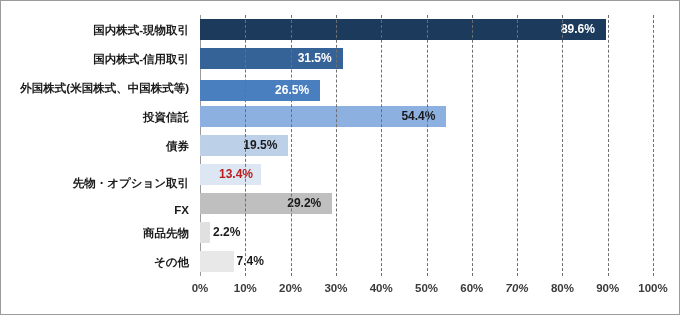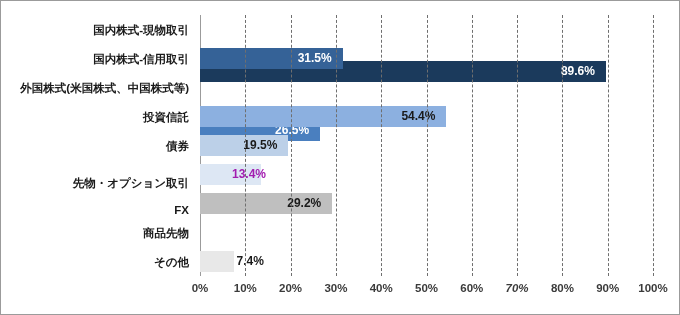--- a/index.html
+++ b/index.html
@@ -111,47 +111,51 @@
       <div class="cat-label" style="top: 137.5px;">債券</div>
       <div class="cat-label" style="top: 175px; text-align: center;">先物・オプション取引</div>
       <div class="cat-label" style="top: 202px;">FX</div>
       <div class="cat-label" style="top: 224.5px;">商品先物</div>
       <div class="cat-label" style="top: 253.5px;">その他</div>
     </div>
 
   <div class="axis-line"></div>
 
   <div class="plot">
-      <div class="bar-row" style="top: 4px; width: 453px; margin-top: 42px;">
+      <div class="bar-row" style="top: 4px; width: 453px;">
         <div class="bar" style="width: 405.888px; background: rgb(27, 58, 92);"></div>
         <div class="bar-value val-inside-light" style="color: rgb(255, 255, 255); left: 360.888px;">89.6%</div>
       </div>
       <div class="bar-row" style="top: 33px; width: 453px;">
         <div class="bar" style="width: 142.695px; background: rgb(53, 98, 151);"></div>
         <div class="bar-value val-inside-light" style="color: rgb(255, 255, 255); left: 97.695px;">31.5%</div>
       </div>
-      <div class="bar-row" style="top: 65px; width: 453px; margin-top: 40px;">
+      <div class="bar-row" style="top: 65px; width: 453px;">
         <div class="bar" style="width: 120.045px; background: rgb(74, 127, 191);"></div>
         <div class="bar-value val-inside-light" style="color: rgb(255, 255, 255); left: 75.045px;">26.5%</div>
       </div>
       <div class="bar-row" style="top: 91px; width: 453px;">
         <div class="bar" style="width: 246.432px; background: rgb(140, 176, 224);"></div>
         <div class="bar-value val-inside-dark" style="color: rgb(26, 26, 26); left: 201.432px;">54.4%</div>
       </div>
       <div class="bar-row" style="top: 120px; width: 453px;">
         <div class="bar" style="width: 88.335px; background: rgb(188, 208, 232);"></div>
         <div class="bar-value val-inside-dark" style="color: rgb(26, 26, 26); left: 43.335px;">19.5%</div>
       </div>
       <div class="bar-row" style="top: 149px; width: 453px;">
         <div class="bar" style="width: 60.702px; background: rgb(221, 231, 244);"></div>
-        <div class="bar-value val-inside-dark" style="color: #a21caf; left: 32px;">13.4%</div>
+        <div class="bar-value val-inside-dark" style="color: #b91c1c; left: 19px;">13.4%</div>
       </div>
       <div class="bar-row" style="top: 178px; width: 453px;">
         <div class="bar" style="width: 132.276px; background: rgb(191, 191, 191);"></div>
         <div class="bar-value val-inside-dark" style="color: rgb(26, 26, 26); left: 87.276px;">29.2%</div>
+      </div>
+      <div class="bar-row" style="top: 207px; width: 453px;">
+        <div class="bar" style="width: 9.966px; background: rgb(224, 224, 224);"></div>
+        <div class="bar-value val-inside-dark" style="color: rgb(26, 26, 26); left: 12.966px;">2.2%</div>
       </div>
       <div class="bar-row" style="top: 236px; width: 453px;">
         <div class="bar" style="width: 33.522px; background: rgb(232, 232, 232);"></div>
         <div class="bar-value val-inside-dark" style="color: rgb(26, 26, 26); left: 36.522px;">7.4%</div>
       </div>
     </div>
 
 <div class="gridline" style="left: 244.3px;"></div>
     <div class="gridline" style="left: 289.6px;"></div>
     <div class="gridline" style="left: 334.9px;"></div>

